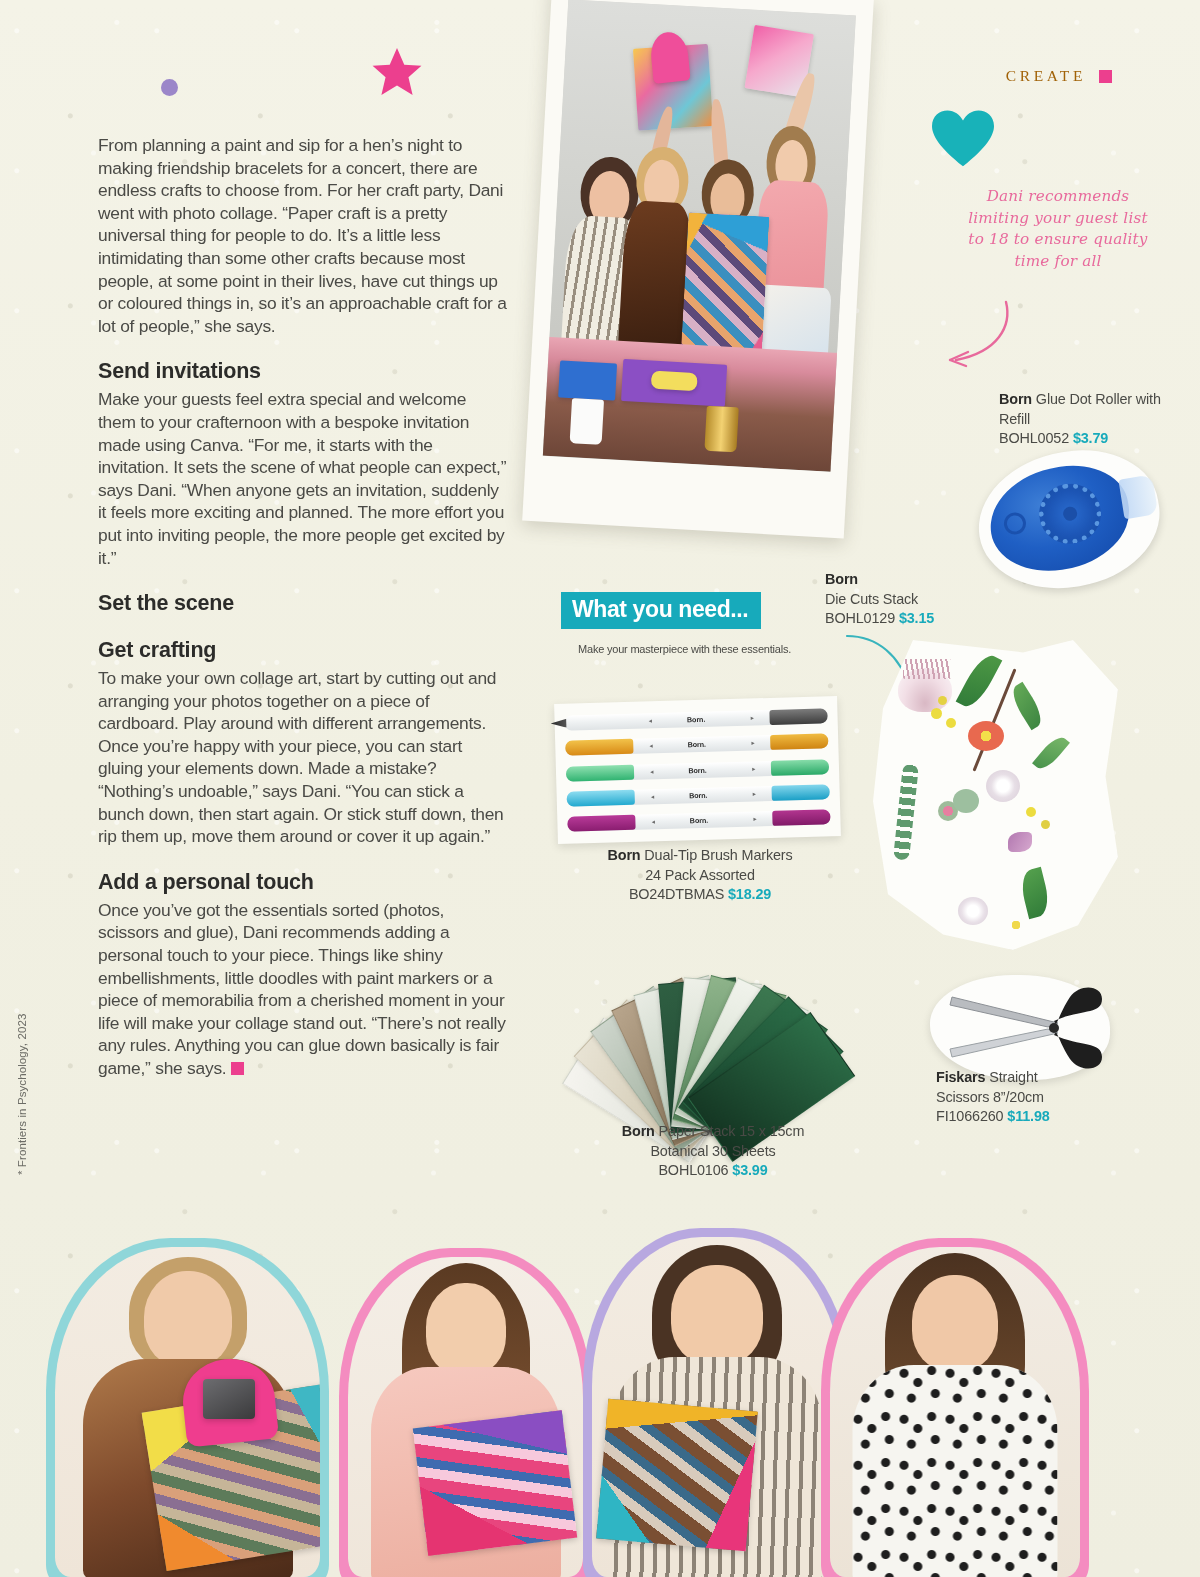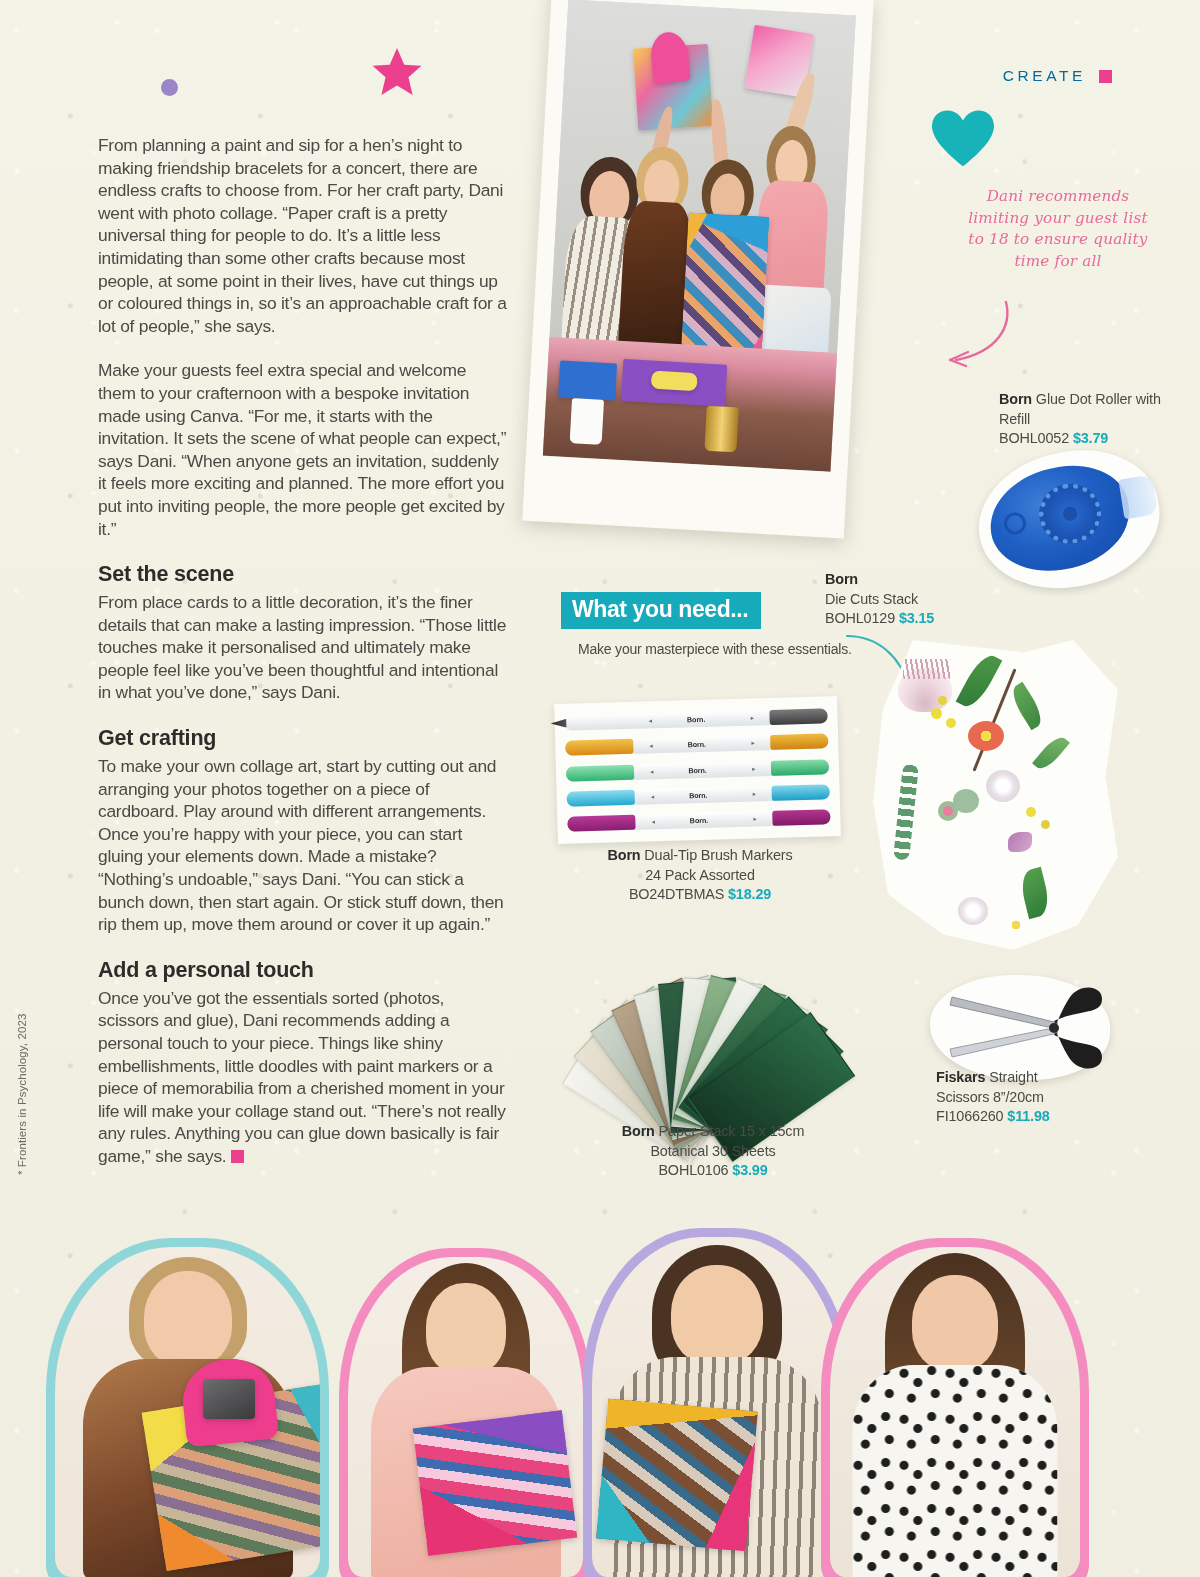--- a/index.html
+++ b/index.html
@@ -59,22 +59,23 @@
 
   
   .create-head {
     position: absolute;
     right: 88px; top: 67px;
     display: flex; align-items: center; gap: 13px;
   }
   .create-head .label {
     font-size: 15.5px;
     letter-spacing: 3.6px;
-    color: #0369a1;
+    color: #a16207;
     font-weight: 400;
+    font-family: Liberation Serif, serif;
   }
   .create-head .sq { width: 13px; height: 13px; background: #ec3f8e; }
 
   
   .teal-heart {
     position: absolute;
     left: 932px; top: 110px;
     width: 62px; height: 58px;
   }
   .pink-star { position: absolute; left: 371px; top: 46px; width: 52px; height: 52px; }
@@ -252,21 +253,21 @@
     display: inline-block;
     background: #17aabb;
     color: #ffffff;
     font-size: 23px;
     font-weight: 700;
     padding: 4px 13px 6px 11px;
     letter-spacing: -.4px;
   }
   .wyn .sub {
     margin-top: 10px; margin-left: 17px;
-    font-size: 14px; line-height: 21px; color: #4a4a46;
+    font-size: 11px; line-height: 21px; color: #4a4a46;
     letter-spacing: -.2px;
   }
 
   
   .cap { position: absolute; font-size: 14.4px; line-height: 19.5px; color: #4a4a46; letter-spacing: -.15px; }
   .cap b { font-weight: 700; color: #2c2c2a; }
   .cap .price { color: #17aabb; font-weight: 700; }
   .cap.center { text-align: center; }
 
   #cap-glue    { left: 999px; top: 390px; width: 175px; }
@@ -374,26 +375,26 @@
   </div>
 </div>
 
 <div class="col-left">
 
   <div class="section">
     <p class="body">From planning a paint and sip for a hen’s night to making friendship bracelets for a concert, there are endless crafts to choose from. For her craft party, Dani went with photo collage. “Paper craft is a pretty universal thing for people to do. It’s a little less intimidating than some other crafts because most people, at some point in their lives, have cut things up or coloured things in, so it’s an approachable craft for a lot of people,” she says.</p>
   </div>
 
   <div class="section">
+    <h2 class="head">Send invitations</h2>
     <p class="body">Make your guests feel extra special and welcome them to your crafternoon with a bespoke invitation made using Canva. “For me, it starts with the invitation. It sets the scene of what people can expect,” says Dani. “When anyone gets an invitation, suddenly it feels more exciting and planned. The more effort you put into inviting people, the more people get excited by it.”</p>
   </div>
 
   <div class="section">
     <h2 class="head">Set the scene</h2>
-    <p class="body">From place cards to a little decoration, it’s the finer details that can make a lasting impression. “Those little touches make it personalised and ultimately make people feel like you’ve been thoughtful and intentional in what you’ve done,” says Dani.</p>
   </div>
 
   <div class="section">
     <h2 class="head">Get crafting</h2>
     <p class="body">To make your own collage art, start by cutting out and arranging your photos together on a piece of cardboard. Play around with different arrangements. Once you’re happy with your piece, you can start gluing your elements down. Made a mistake? “Nothing’s undoable,” says Dani. “You can stick a bunch down, then start again. Or stick stuff down, then rip them up, move them around or cover it up again.”</p>
   </div>
 
   <div class="section">
     <h2 class="head">Add a personal touch</h2>
     <p class="body"><span>Once you’ve got the essentials sorted (photos, scissors and glue), Dani recommends adding a personal touch to your piece. Things like shiny embellishments, little doodles with paint markers or a piece of memorabilia from a cherished moment in your life will make your collage stand out. “There’s not really any rules. Anything you can glue down basically is fair game,” she says.</span><span class="end-square"></span></p>

